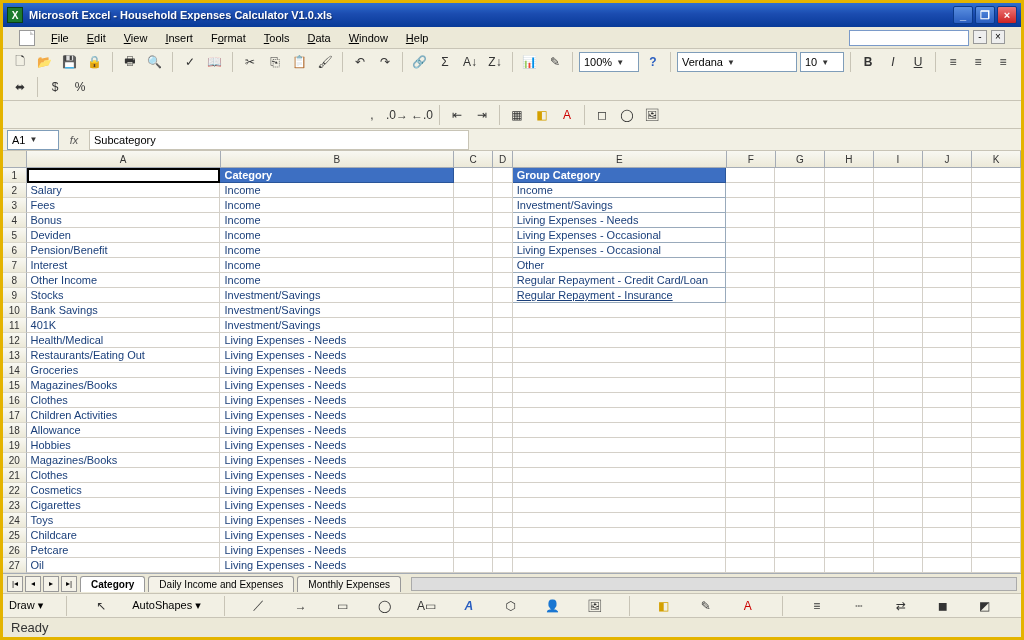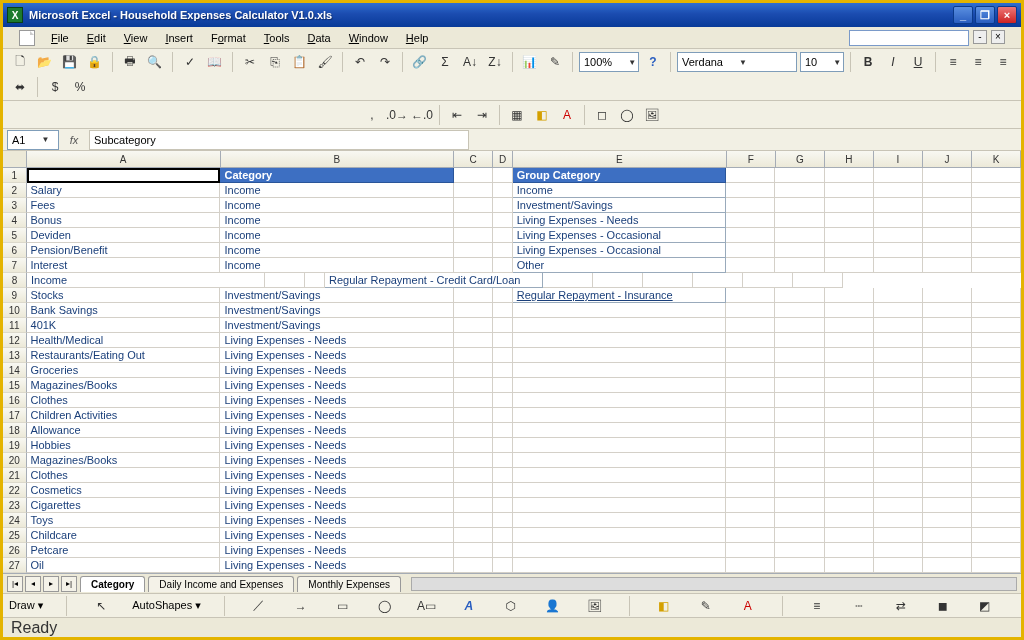--- a/index.html
+++ b/index.html
@@ -19,21 +19,21 @@
   .docicon::after{content:"";position:absolute;right:0;top:0;border-left:4px solid #ccc;border-top:4px solid transparent;}
   .menu-item { padding:3px 8px; cursor:default; }
   .menu-item u{text-decoration:underline;}
   .menubar .helpq{ margin-left:auto; display:flex; gap:4px;}
   .helpbox{ width:120px; height:16px; background:#fff; border:1px solid #7a9ac9;}
   .tinyx{ width:14px; height:14px; border:1px solid #999; background:#eee; display:flex; align-items:center; justify-content:center; font-size:10px;}
   
   .toolbar { min-height:28px; background:#f2f0e4; border-bottom:1px solid #c8c4b6; display:flex; align-items:center; padding: 2px 6px; gap:3px; flex-wrap:wrap;}
   .tbtn { width:22px; height:22px; border:1px solid transparent; border-radius:2px; display:flex; align-items:center; justify-content:center; font-size:12px; color:#333; background:transparent;}
   .sep{ width:1px; height:20px; background:#c8c4b6; margin:0 3px;}
-  .combo { height:20px; background:#fff; border:1px solid #7f9db9; display:flex; align-items:center; padding:0 4px; font-size:11px; gap:16px;}
+  .combo { height:20px; background:#fff; border:1px solid #7f9db9; display:flex; align-items:center; padding:0 4px; font-size:11px; gap:4px;}
   .combo .arrow{font-size:8px; color:#333;}
   .bold{font-weight:bold;} .ital{font-style:italic;} .under{text-decoration:underline;}
   
   .formulabar { height:22px; background:#f2f0e4; border-bottom:1px solid #c8c4b6; display:flex; align-items:center; padding:0 4px; gap:4px;}
   .namebox{ width:52px;}
   .fxbtn{ width:22px; text-align:center; font-style:italic; color:#555;}
   .fxinput{ flex:0 0 380px; }
   
   .gridwrap { flex:1; background:#fff; display:flex; flex-direction:column; overflow:hidden;}
   .colheads { display:flex; height:17px; border-bottom:1px solid #a5acb5; background:linear-gradient(#f8f8f2,#ece9d8);}
@@ -50,21 +50,21 @@
   .cF,.cG,.cH,.cI,.cJ,.cK{ width:50px;}
   
   .sheetbar{ height:20px; background:#ece9d8; border-top:1px solid #a5acb5; display:flex; align-items:center; font-size:10px; padding:0 4px; gap:2px;}
   .navbtn{ width:16px; height:16px; border:1px solid #999; background:#f4f2e8; display:flex; align-items:center; justify-content:center; font-size:8px;}
   .tab{ padding:2px 10px; border:1px solid #999; border-bottom:none; background:#f4f2e8; border-radius:3px 3px 0 0; margin-left:1px;}
   .tab.active{ background:#fff; font-weight:bold;}
   .scrollh{ flex:1; margin-left:8px; height:14px; background:#ddd; border:1px solid #aaa;}
   
   .drawbar{ height:24px; background:#f2f0e4; border-top:1px solid #c8c4b6; display:flex; align-items:center; padding:0 6px; gap:20px; font-size:11px;}
   
-  .statusbar{ height:20px; background:#ece9d8; border-top:1px solid #c8c4b6; display:flex; align-items:center; padding:0 8px; font-size:16px; color:#333;}
+  .statusbar{ height:20px; background:#ece9d8; border-top:1px solid #c8c4b6; display:flex; align-items:center; padding:0 8px; font-size:13px; color:#333;}
 </style>
 </head>
 <body>
 
 <div class="frame">
 
   <div class="titlebar">
     <span class="xlicon">X</span>
     <span class="title">
       <span>Microsoft Excel</span> - <span>Household Expenses Calculator V1.0.xls</span>
@@ -287,20 +287,21 @@
           <div class="cell cE" style="border-bottom: 1px solid rgb(153, 170, 187); border-right: 1px solid rgb(153, 170, 187);">Other</div>
           <div class="cell cF"></div>
           <div class="cell cG"></div>
           <div class="cell cH"></div>
           <div class="cell cI"></div>
           <div class="cell cJ"></div>
           <div class="cell cK"></div>
         </div>
         <div class="row">
           <div class="rhead">8</div>
+          <div class="cell cA">Other Income</div>
           <div class="cell cB">Income</div>
           <div class="cell cC"></div>
           <div class="cell cD"></div>
           <div class="cell cE" style="border-bottom: 1px solid rgb(153, 170, 187); border-right: 1px solid rgb(153, 170, 187);">Regular Repayment - Credit Card/Loan</div>
           <div class="cell cF"></div>
           <div class="cell cG"></div>
           <div class="cell cH"></div>
           <div class="cell cI"></div>
           <div class="cell cJ"></div>
           <div class="cell cK"></div>

